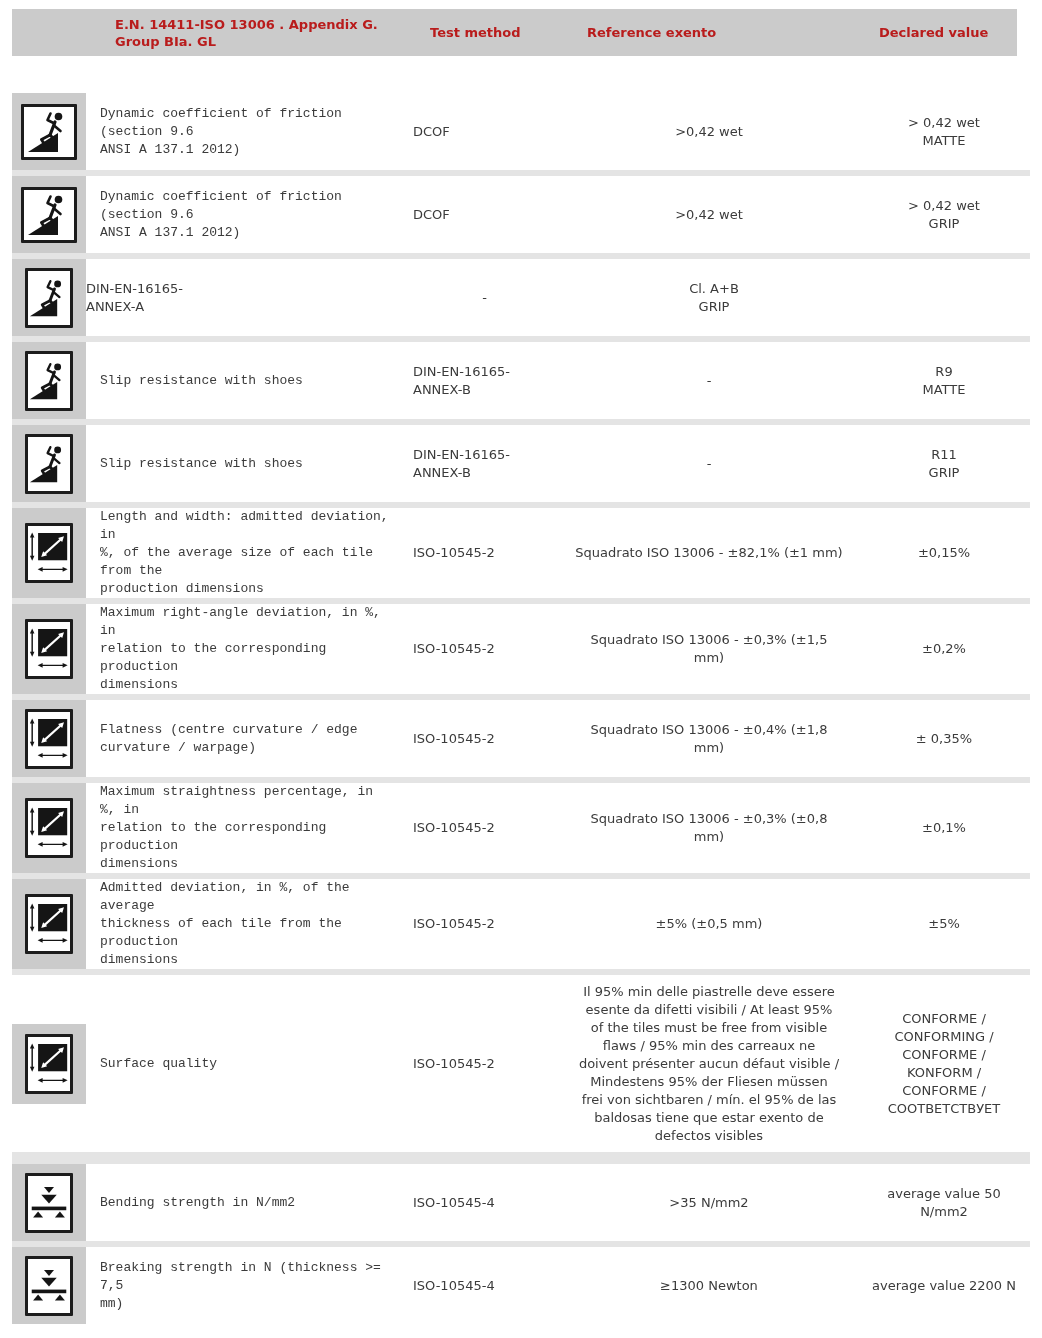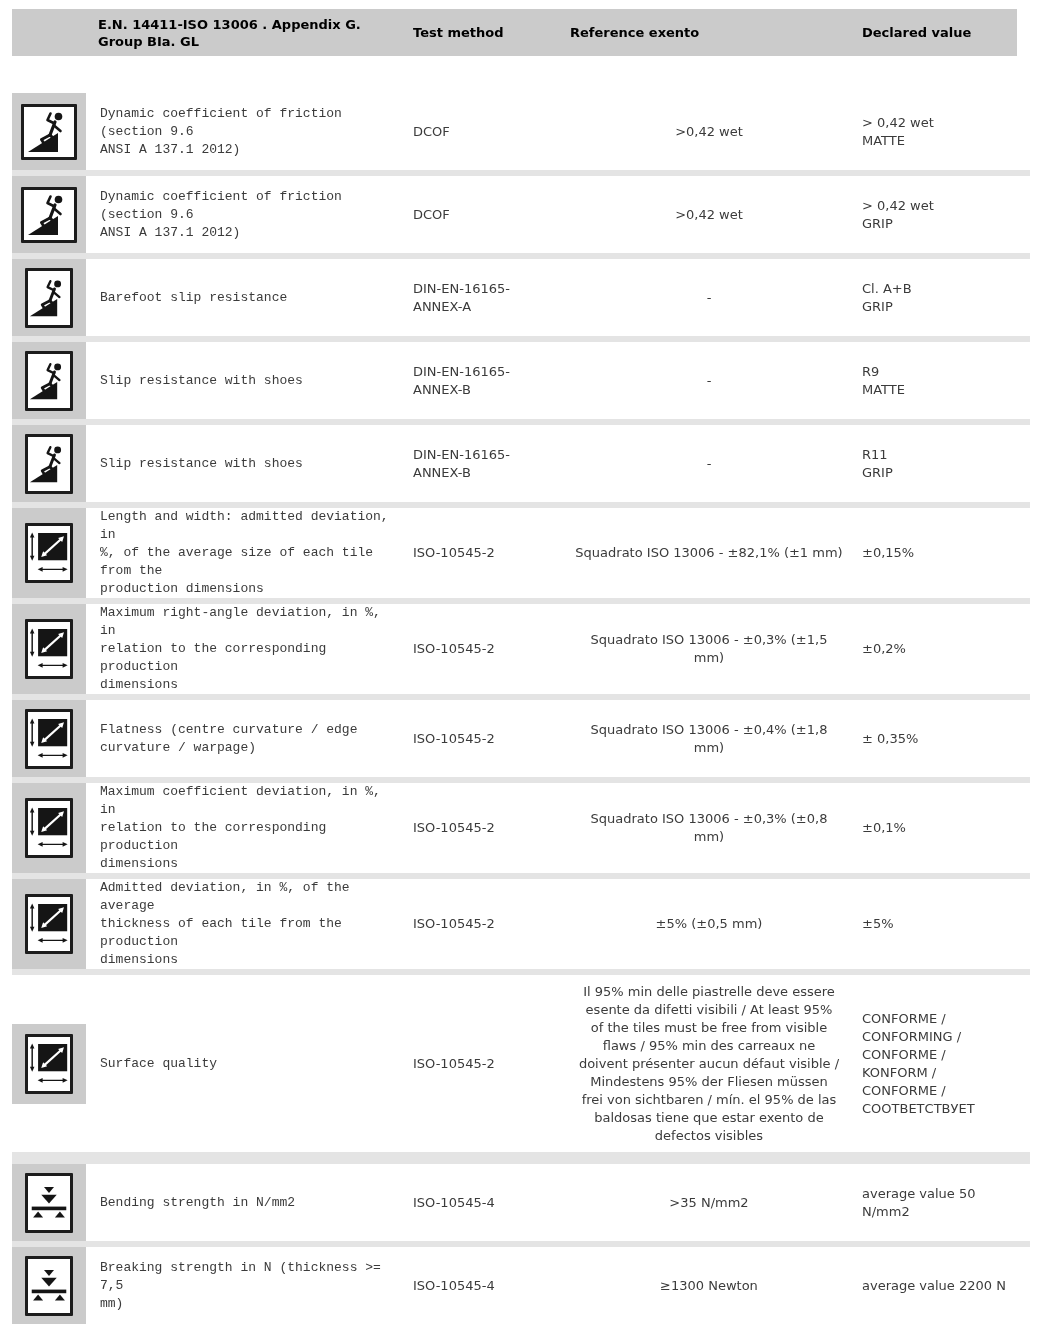--- a/index.html
+++ b/index.html
@@ -2,21 +2,21 @@
 <html><head>
 <meta charset="utf-8">
 <style>
   html,body{margin:0;padding:0;background:#ffffff;}
   body{width:1042px;height:1338px;font-family:"DejaVu Sans","Liberation Sans",sans-serif;color:#3b3b3b;}
   .page{width:1042px;position:relative;}
 
   .header-bar{
     margin:9px 25px 0 12px;height:47px;background:#cbcbcb;
     display:grid;grid-template-columns:74px 327px 157px 292px 168px;
-    align-items:center;font-weight:bold;color:#000000;font-size:13px;line-height:17px;
+    align-items:center;font-weight:bold;color:#b91c1c;font-size:13px;line-height:17px;padding-left:17px;
   }
   .header-bar .hcell{white-space:pre-line;}
   .header-bar .hcell.first{grid-column:2;padding-left:12px;}
 
   .gap-under-header{height:37px;}
 
   .row{
     margin:0 12px;background:#ffffff;
     display:grid;grid-template-columns:74px 327px 157px 292px 168px;
     align-items:center;min-height:77px;font-size:13px;line-height:18px;
@@ -34,21 +34,21 @@
     background:#ffffff;border:3px solid #1c1c1c;border-radius:1px;
     display:flex;align-items:center;justify-content:center;box-sizing:border-box;
   }
   .picto.square{width:56px;height:56px;}
   .picto.portrait{width:48px;height:60px;}
 
   .cell{white-space:pre-line;}
   .cell.desc{padding-left:14px;padding-right:18px;font-family:Liberation Mono, monospace;}
   .cell.test{padding-right:10px;}
   .cell.ref{padding-right:14px;text-align:center;}
-  .cell.decl{padding-right:4px;}
+  .cell.decl{padding-right:4px;text-align:center;}
 
   .defs{position:absolute;width:0;height:0;overflow:hidden;}
 </style>
 </head>
 <body>
 
 <svg class="defs" xmlns="http://www.w3.org/2000/svg">
   <symbol id="sym-slip" viewBox="0 0 44 44">
     <polygon points="1,42 31,42 31,23" fill="#151515"></polygon>
     <circle cx="31.5" cy="6.5" r="3.8" fill="#151515"></circle>
@@ -133,21 +133,20 @@
   <div class="sep"></div>
 
   <div class="row">
     <div class="icon-cell">
       <span class="picto portrait">
           <svg width="40" height="40" viewBox="0 0 44 44">
             <use href="#sym-slip"></use>
           </svg>
         </span>
     </div>
-    <div class="cell desc">Barefoot slip resistance</div>
     <div class="cell test">DIN-EN-16165-
 ANNEX-A</div>
     <div class="cell ref">-</div>
     <div class="cell decl">Cl. A+B
 GRIP</div>
   </div>
   <div class="sep"></div>
 
   <div class="row">
     <div class="icon-cell">
@@ -236,21 +235,21 @@
   <div class="sep"></div>
 
   <div class="row">
     <div class="icon-cell">
       <span class="picto portrait">
           <svg width="40" height="46" viewBox="0 0 44 50">
             <use href="#sym-dim"></use>
           </svg>
         </span>
     </div>
-    <div class="cell desc">Maximum coefficient deviation, in %, in
+    <div class="cell desc">Maximum straightness percentage, in %, in
 relation to the corresponding production
 dimensions</div>
     <div class="cell test">ISO-10545-2</div>
     <div class="cell ref">Squadrato ISO 13006 - ±0,3% (±0,8
 mm)</div>
     <div class="cell decl">±0,1%</div>
   </div>
   <div class="sep"></div>
 
   <div class="row">

